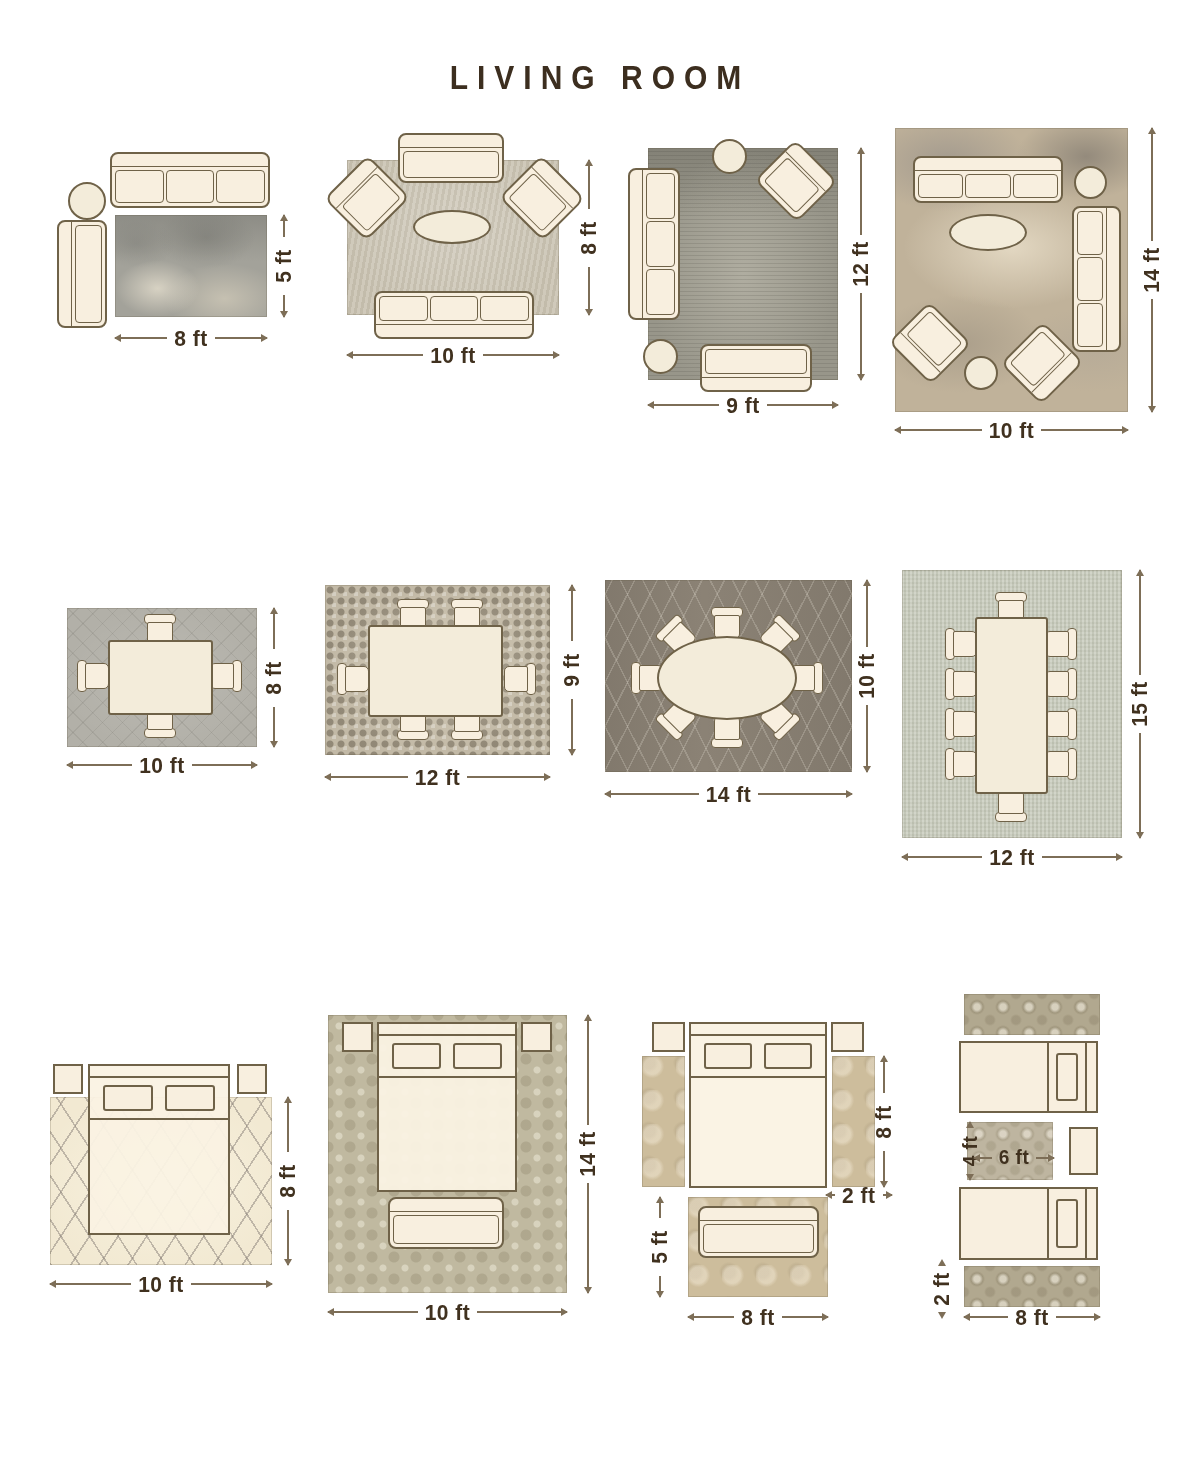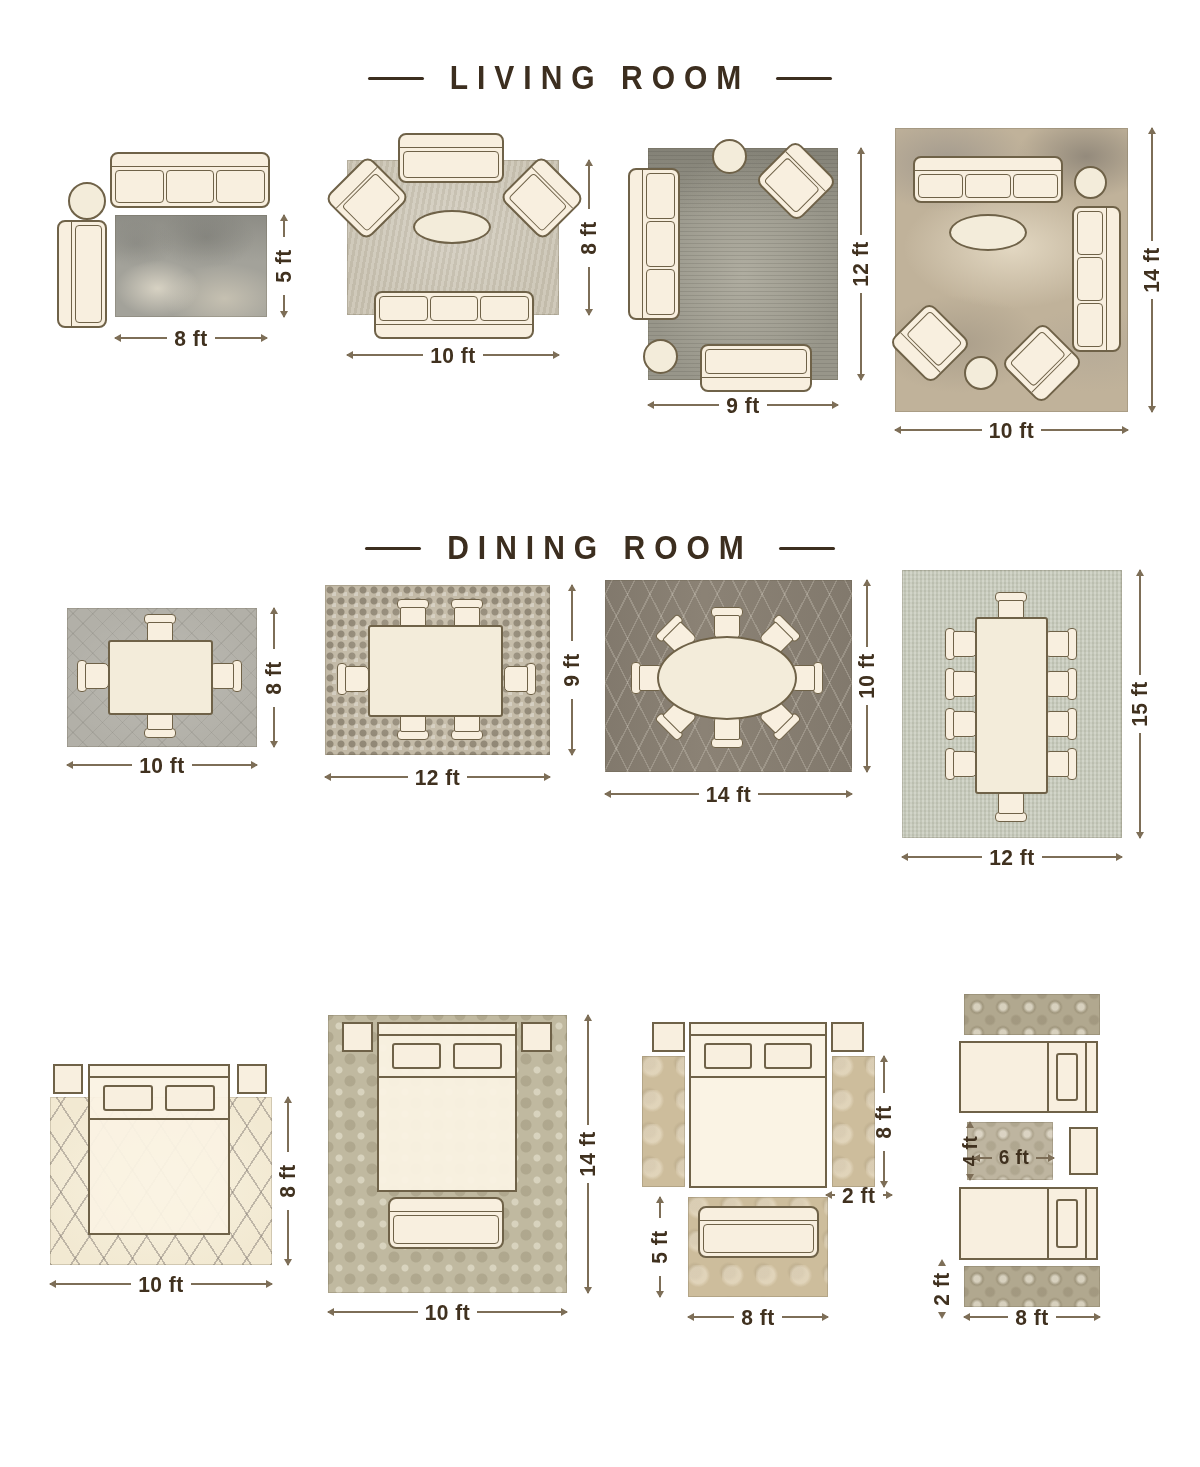--- a/index.html
+++ b/index.html
@@ -129,21 +129,21 @@
   .dim-label{font-weight:700;font-size:21px;color:#40311f;letter-spacing:.5px;white-space:nowrap;
              transform:scaleY(1.08);}
   .dim-v .dim-label{transform:rotate(-90deg) scaleY(1.08);margin:10px 0;}
 </style>
 </head>
 <body>
 
 <div id="page">
 
   
-  <div class="sec-title" style="top:58px;">
+  <div class="sec-title" style="top:58px;flex-direction:column;">
     <span class="t-dash"></span>
     <span class="t-text">LIVING ROOM</span>
     <span class="t-dash"></span>
   </div>
 
   
   <div class="grp">
     <div class="rug rug-lr1" style="left:115px;top:215px;width:152px;height:102px;"></div>
     <div class="sofa bt" style="left:110px;top:152px;width:160px;height:56px;">
       <div class="s-back"></div>
@@ -281,25 +281,20 @@
         <span class="ln"></span>
     </div>
     <div class="dim-v" style="left:1140px;top:128px;height:284px;">
       <span class="ln"></span>
         <span class="dim-label">14 ft</span>
         <span class="ln"></span>
     </div>
   </div>
 
   
-  <div class="sec-title" style="top:528px;">
-    <span class="t-dash"></span>
-    <span class="t-text">DINING ROOM</span>
-    <span class="t-dash"></span>
-  </div>
 
   
   <div class="grp">
     <div class="rug rug-dr1" style="left:67px;top:608px;width:190px;height:139px;"></div>
     <div class="chair" style="left:143px;top:614px;">
         <div class="ch-back"></div>
         <div class="ch-seat"></div>
       </div>
     <div class="chair" style="left:143px;top:706px;transform:rotate(180deg);">
         <div class="ch-back"></div>

